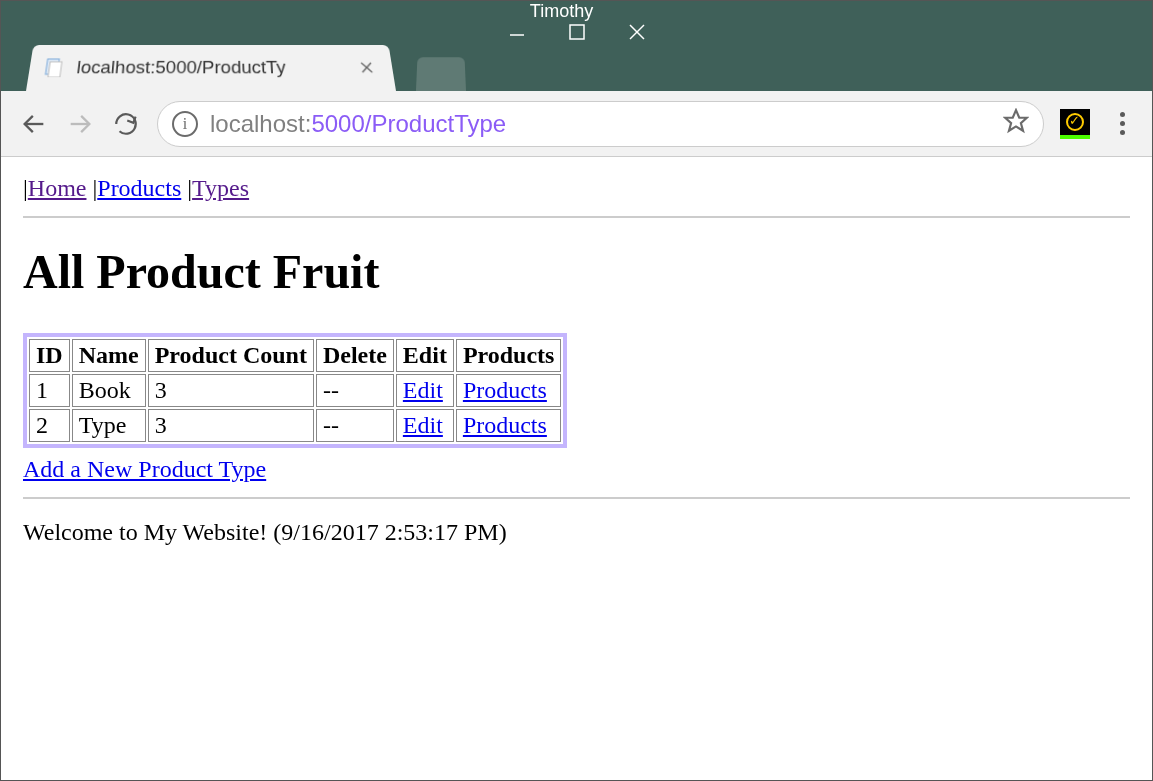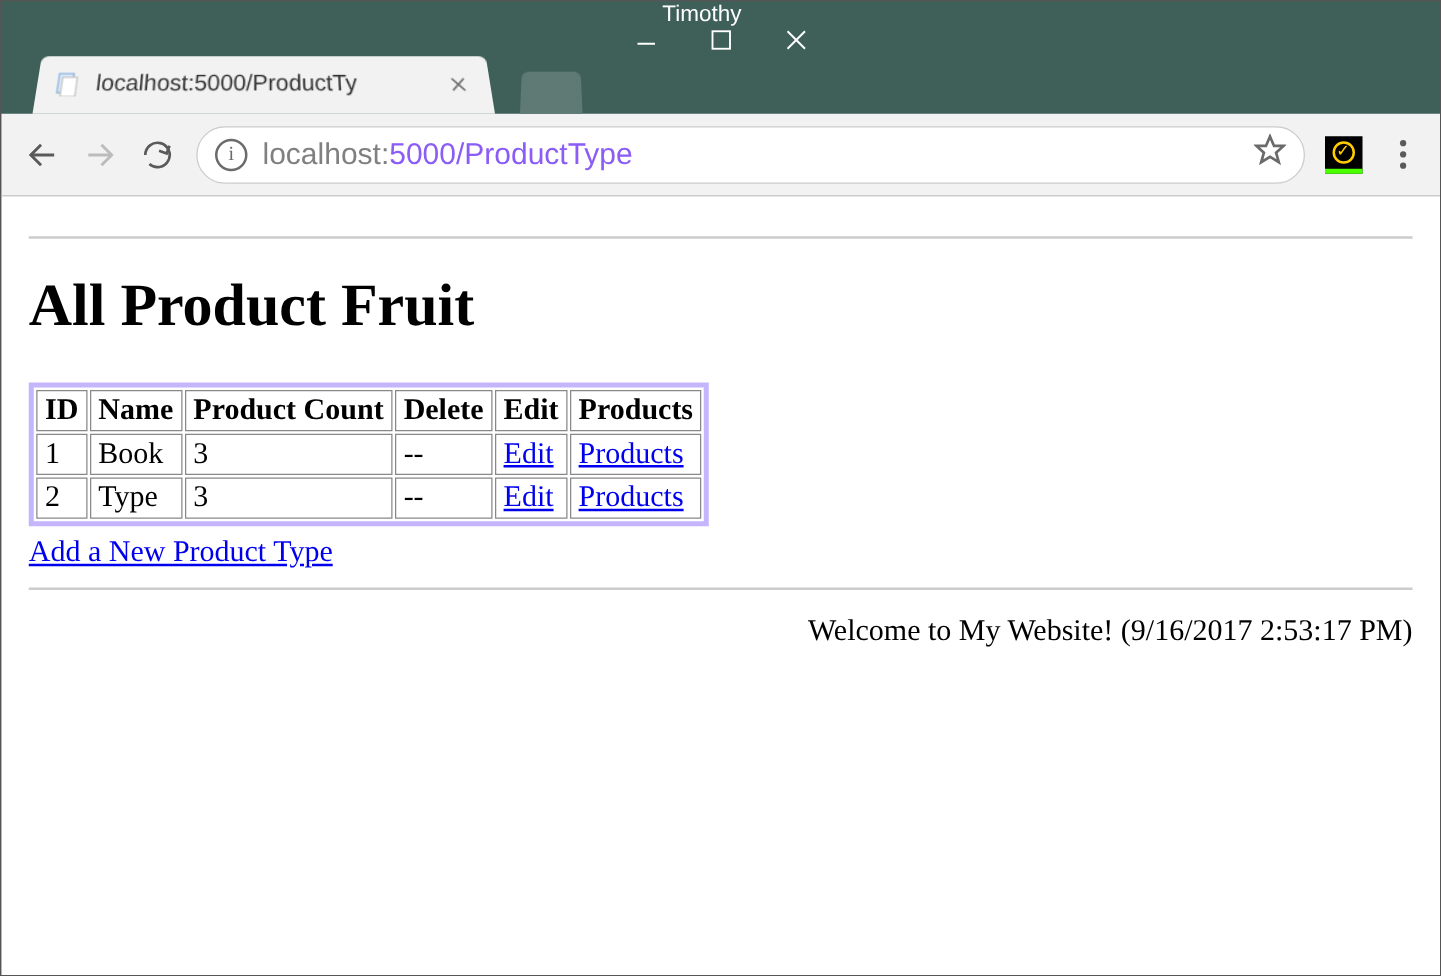--- a/index.html
+++ b/index.html
@@ -164,21 +164,21 @@
     table.types th, table.types td {
       border: 1px solid #888;
       padding: 2px 6px;
       font-size: 24px;
       text-align: left;
       background: #fff;
     }
     table.types th { font-weight: bold; }
     a.link-blue { color: #0000ee; text-decoration: underline; }
     .add-link { display: inline-block; margin-top: 8px; }
-    .welcome { font-size: 24px; margin-top: 20px; text-align: right; }
+    .welcome { font-size: 24px; margin-top: 20px; }
   </style>
 </head>
 <body>
 
 <div class="titlebar">
   <span class="username">Timothy</span>
   <div class="win-controls">
     <div class="win-btn">
       <svg width="18" height="18">
           <line x1="2" y1="12" x2="16" y2="12" stroke-width="1.5"></line>
@@ -251,20 +251,25 @@
       <div class="inner"></div>
     </div>
   <div class="menu-dots">
     <span></span>
     <span></span>
     <span></span>
   </div>
 </div>
 
 <div class="viewport">
+  <div class="nav-links">
+    <span>|</span><a href="#">Home</a>
+    <span>|</span><a href="#" class="blue">Products</a>
+    <span>|</span><a href="#">Types</a>
+  </div>
   <hr>
   <h1 class="page-title">All Product Fruit</h1>
 
   <table class="types">
     <tbody>
         <tr>
       <th>ID</th>
       <th>Name</th>
       <th>Product Count</th>
       <th>Delete</th>

